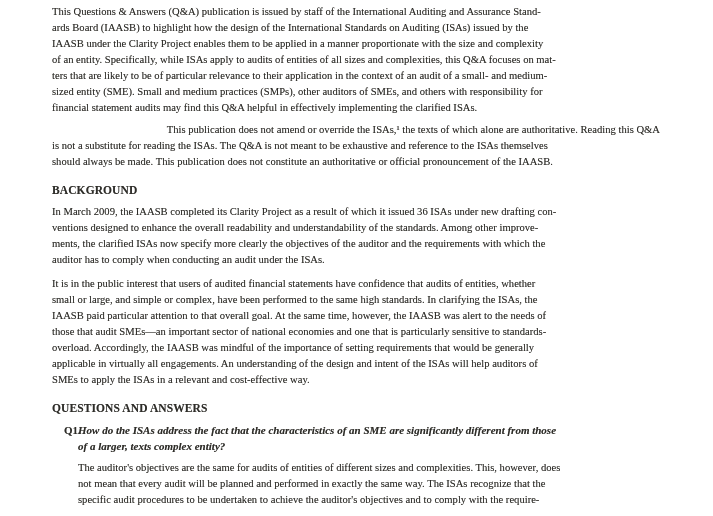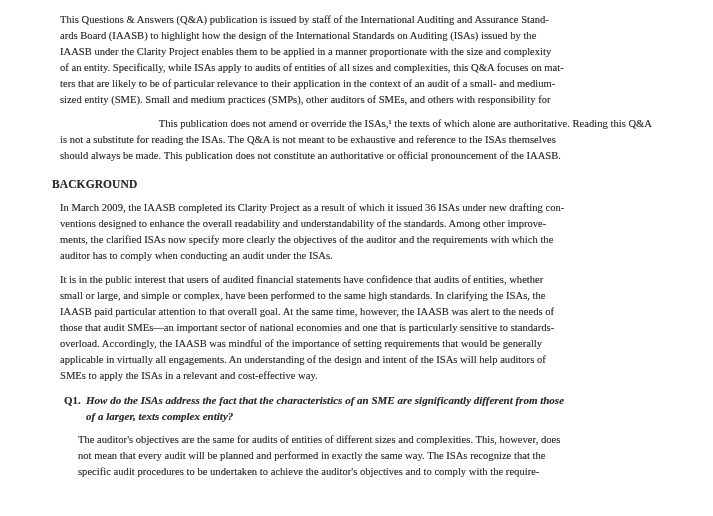--- a/index.html
+++ b/index.html
@@ -13,21 +13,21 @@
     overflow: hidden;
     font-family: "Liberation Serif", serif;
     color: #2e2d29;
   }
   .doc {
     padding: 4px 53px 0 52px;
     width: 608px;
     text-shadow: 0 0 0.5px rgba(46, 45, 41, 0.45);
   }
   .para {
-    margin: 8px;
+    margin: 0;
     font-size: 10.6px;
   }
   .line {
     display: block;
     white-space: nowrap;
     height: 16px;
     line-height: 16px;
   }
   .section-heading {
     font-weight: bold;
@@ -68,20 +68,21 @@
 
 <div class="doc">
 
   <p class="para" id="para-intro-1">
       <span class="line" style="word-spacing: 0px;">This Questions &amp; Answers (Q&amp;A) publication is issued by staff of the International Auditing and Assurance Stand-</span>
       <span class="line" style="word-spacing: 0px;">ards Board (IAASB) to highlight how the design of the International Standards on Auditing (ISAs) issued by the</span>
       <span class="line" style="word-spacing: 0px;">IAASB under the Clarity Project enables them to be applied in a manner proportionate with the size and complexity</span>
       <span class="line" style="word-spacing: 0px;">of an entity. Specifically, while ISAs apply to audits of entities of all sizes and complexities, this Q&amp;A focuses on mat-</span>
       <span class="line" style="word-spacing: 0px;">ters that are likely to be of particular relevance to their application in the context of an audit of a small- and medium-</span>
       <span class="line" style="word-spacing: 0px;">sized entity (SME). Small and medium practices (SMPs), other auditors of SMEs, and others with responsibility for</span>
+      <span class="line">financial statement audits may find this Q&amp;A helpful in effectively implementing the clarified ISAs.</span>
     </p>
 
   <p class="para" id="para-intro-2">
       <span class="line" style="word-spacing: 0px; text-align: right;">This publication does not amend or override the ISAs,¹ the texts of which alone are authoritative. Reading this Q&amp;A</span>
       <span class="line" style="word-spacing: 0px;">is not a substitute for reading the ISAs. The Q&amp;A is not meant to be exhaustive and reference to the ISAs themselves</span>
       <span class="line">should always be made. This publication does not constitute an authoritative or official pronouncement of the IAASB.</span>
     </p>
 
   <h2 class="section-heading">BACKGROUND</h2>
 
@@ -95,20 +96,21 @@
   <p class="para" id="para-bg-2">
       <span class="line" style="word-spacing: 0px;">It is in the public interest that users of audited financial statements have confidence that audits of entities, whether</span>
       <span class="line" style="word-spacing: 0px;">small or large, and simple or complex, have been performed to the same high standards. In clarifying the ISAs, the</span>
       <span class="line" style="word-spacing: 0px;">IAASB paid particular attention to that overall goal. At the same time, however, the IAASB was alert to the needs of</span>
       <span class="line" style="word-spacing: 0px;">those that audit SMEs—an important sector of national economies and one that is particularly sensitive to standards-</span>
       <span class="line" style="word-spacing: 0px;">overload. Accordingly, the IAASB was mindful of the importance of setting requirements that would be generally</span>
       <span class="line" style="word-spacing: 0px;">applicable in virtually all engagements. An understanding of the design and intent of the ISAs will help auditors of</span>
       <span class="line">SMEs to apply the ISAs in a relevant and cost-effective way.</span>
     </p>
 
+  <h2 class="section-heading">QUESTIONS AND ANSWERS</h2>
 
   <div class="qa-item">
     <div class="question-row">
       <span class="q-number">Q1.</span>
       <div class="para question-text">
           <span class="line" style="word-spacing: 0px;">How do the ISAs address the fact that the characteristics of an SME are significantly different from those</span>
           <span class="line">of a larger, texts complex entity?</span>
         </div>
     </div>
     <div class="para answer-text">

